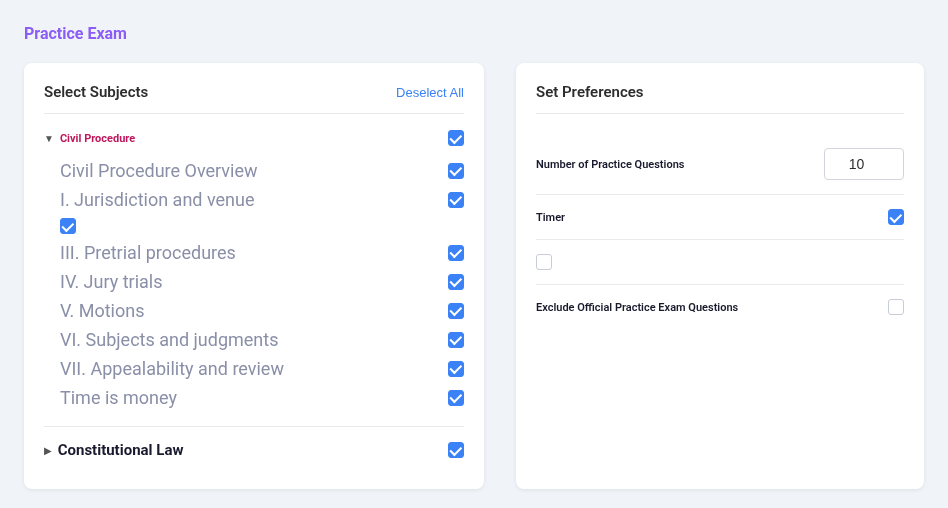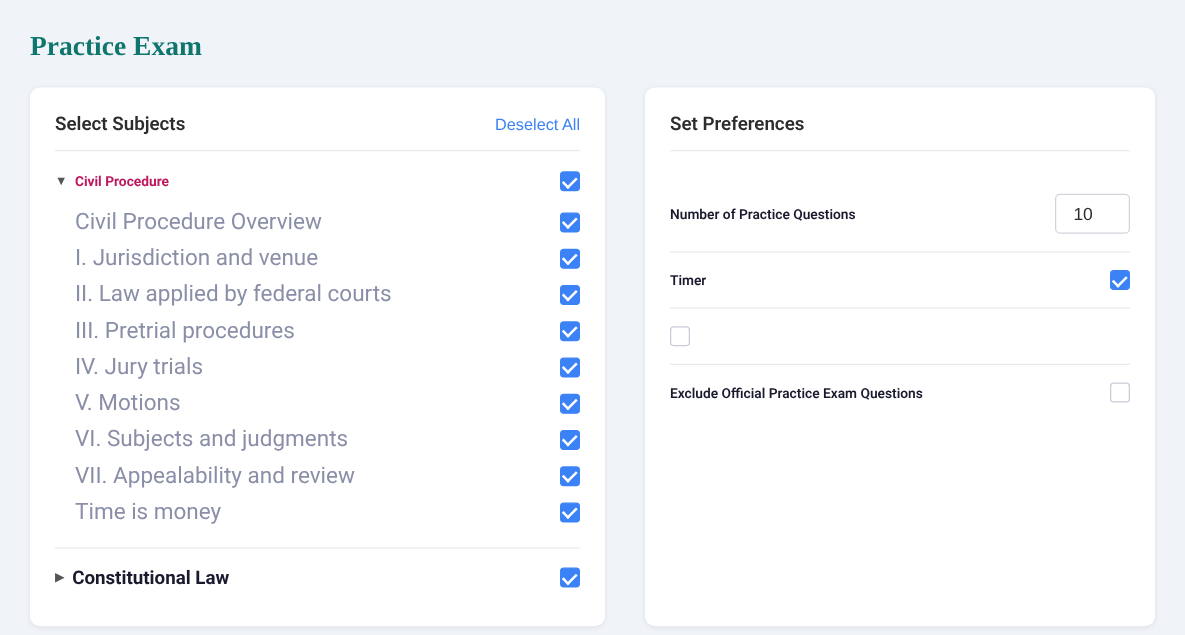--- a/index.html
+++ b/index.html
@@ -3,25 +3,24 @@
   <meta charset="utf-8">
   <style>
     * { box-sizing: border-box; margin: 0; padding: 0; }
     body {
       font-family: -apple-system, BlinkMacSystemFont, 'Segoe UI', Roboto, sans-serif;
       background: #f0f4f8;
       padding: 24px;
       min-height: 508px;
     }
     .page-title {
-      font-size: 22px;
+      font-size: 16px;
       font-weight: 700;
-      color: #0f766e;
+      color: #8b5cf6;
       margin-bottom: 20px;
-      font-family: Liberation Serif, serif;
     }
     .main-layout {
       display: flex;
       gap: 32px;
     }
     .panel {
       background: #fff;
       border-radius: 8px;
       padding: 20px;
       box-shadow: 0 1px 4px rgba(0,0,0,0.08);
@@ -155,21 +154,21 @@
     }
     .pref-row:last-of-type {
       border-bottom: none;
     }
     .pref-label {
       font-size: 11px;
       font-weight: 600;
       color: #1a1a2e;
     }
     .pref-input {
-      width: 60px;
+      width: 80px;
       height: 32px;
       border: 1px solid #d1d5db;
       border-radius: 4px;
       text-align: center;
       font-size: 14px;
       color: #2d2d2d;
       outline: none;
     }
     .start-btn {
       display: block;
@@ -210,21 +209,20 @@
       <div class="subject-items">
         <div class="subject-item">
           <span class="subject-item-label">Civil Procedure Overview</span>
           <span class="cb"></span>
         </div>
         <div class="subject-item">
           <span class="subject-item-label">I. Jurisdiction and venue</span>
           <span class="cb"></span>
         </div>
         <div class="subject-item">
-          <span class="subject-item-label">II. Law applied by federal courts</span>
           <span class="cb"></span>
         </div>
         <div class="subject-item">
           <span class="subject-item-label">III. Pretrial procedures</span>
           <span class="cb"></span>
         </div>
         <div class="subject-item">
           <span class="subject-item-label">IV. Jury trials</span>
           <span class="cb"></span>
         </div>

